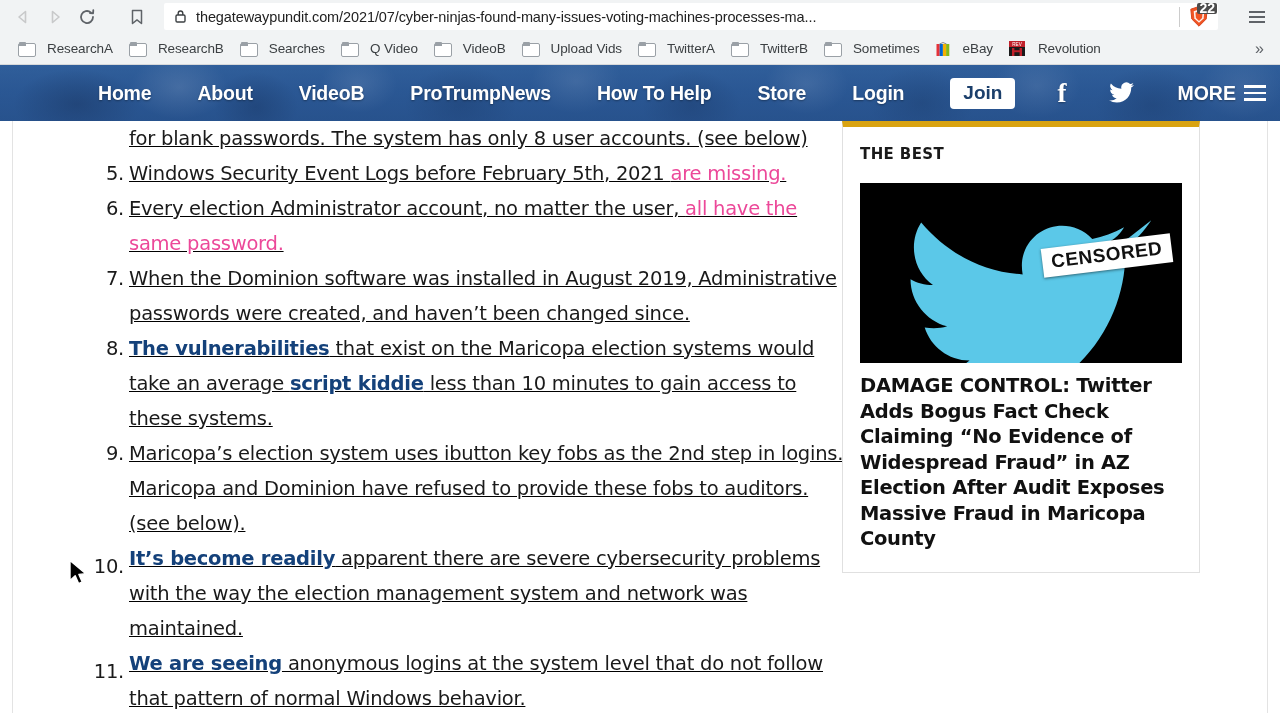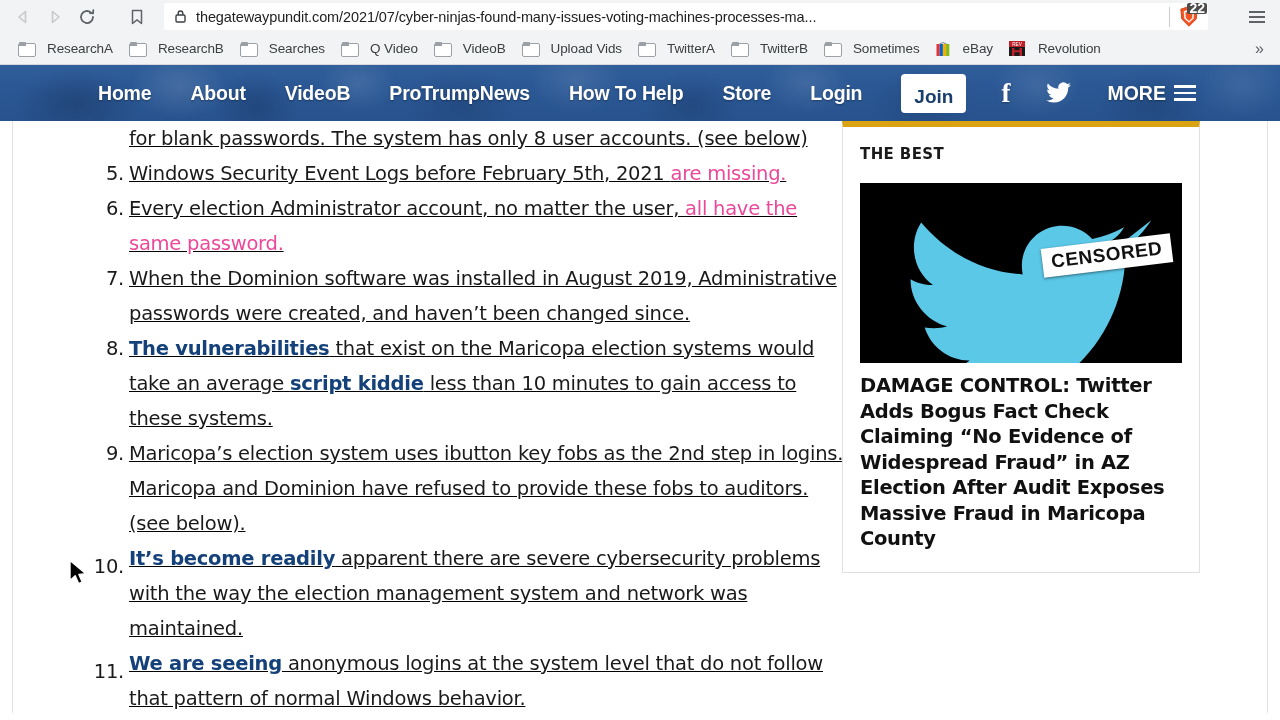--- a/index.html
+++ b/index.html
@@ -45,21 +45,21 @@
 
   .omnibox {
     flex: 1 1 auto;
     height: 27px;
     background: #ffffff;
     border-radius: 2px;
     display: flex;
     align-items: center;
     padding: 0 6px 0 10px;
     min-width: 0;
-    margin-right: 20px;
+    margin-right: 10px;
   }
 
   .lock-icon {
     flex: 0 0 auto;
     margin-right: 9px;
     display: flex;
     align-items: center;
   }
 
   .url-text {
@@ -226,39 +226,39 @@
     background: linear-gradient(180deg, rgba(40,85,145,0.55), rgba(38,80,140,0.62));
   }
 
   .nav-inner {
     position: relative;
     z-index: 2;
     height: 56px;
     display: flex;
     align-items: center;
     padding-left: 98px;
-    gap: 1px;
+    gap: 8px;
   }
 
   .nav-link {
     color: #ffffff;
     font-size: 19.5px;
     font-weight: bold;
     margin-right: 38px;
     text-shadow: 0 1px 2px rgba(0,0,0,0.35);
     white-space: nowrap;
     letter-spacing: -0.2px;
   }
 
   .nav-join {
     background: #ffffff;
     color: #1b3f6b;
     font-size: 19px;
     font-weight: bold;
-    padding: 12px 13px 5px;
+    padding: 4px 13px 5px;
     border-radius: 4px;
     margin-right: 34px;
     white-space: nowrap;
   }
 
   .nav-social {
     color: #ffffff;
     margin-right: 34px;
     display: flex;
     align-items: center;

